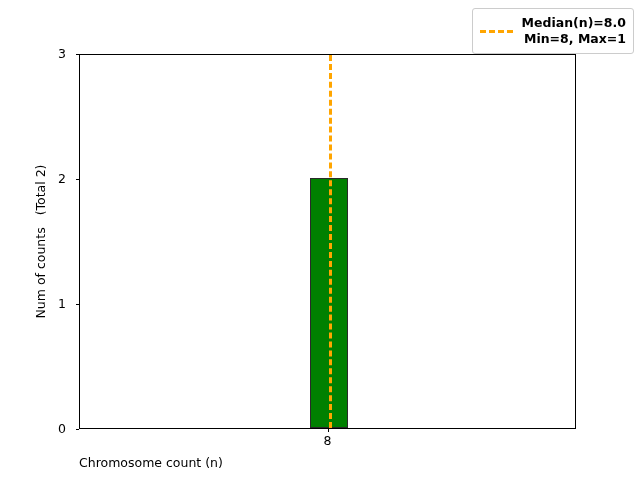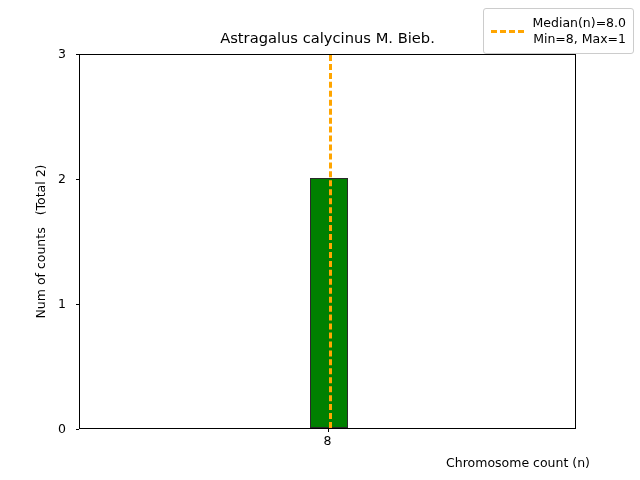--- a/index.html
+++ b/index.html
@@ -77,24 +77,24 @@
     position: absolute;
     left: 75.5px;
     width: 3.5px;
     height: 0;
     border-top: 1.1px solid #000000;
   }
 
   
   #x-axis-label {
     position: absolute;
-    left: 93px;
+    left: 79px;
     top: 455px;
     width: 497px;
-    text-align: right;
+    text-align: left;
     font-size: 12.5px;
     line-height: 15px;
   }
   .x-tick-label {
     position: absolute;
     top: 434px;
     width: 60px;
     margin-left: -30px;
     text-align: center;
     font-size: 12.5px;
@@ -155,28 +155,27 @@
     width: 33px;
     height: 0;
     border-top: 3.2px dashed #FFA500;
   }
   #legend-text {
     text-align: right;
     font-size: 12.5px;
     line-height: 16px;
     white-space: nowrap;
   }
-  #legend-line1, #legend-line2 { display: block; }
+  #legend-line1, #legend-line2 { display: block; font-weight: bold; }
 </style>
 </head>
 <body>
 
 <div id="figure">
 
-  <div id="chart-title">Astragalus calycinus M. Bieb.</div>
 
   <div id="y-axis-label">Num of counts   (Total 2)</div>
 
   <div id="x-axis-label">Chromosome count (n)</div>
 
   <div id="y-ticks">
       <div class="y-tick-label" style="top: 429px;">0</div>
       <div class="y-tick-mark" style="top: 429px;"></div>
       <div class="y-tick-label" style="top: 304px;">1</div>
       <div class="y-tick-mark" style="top: 304px;"></div>

